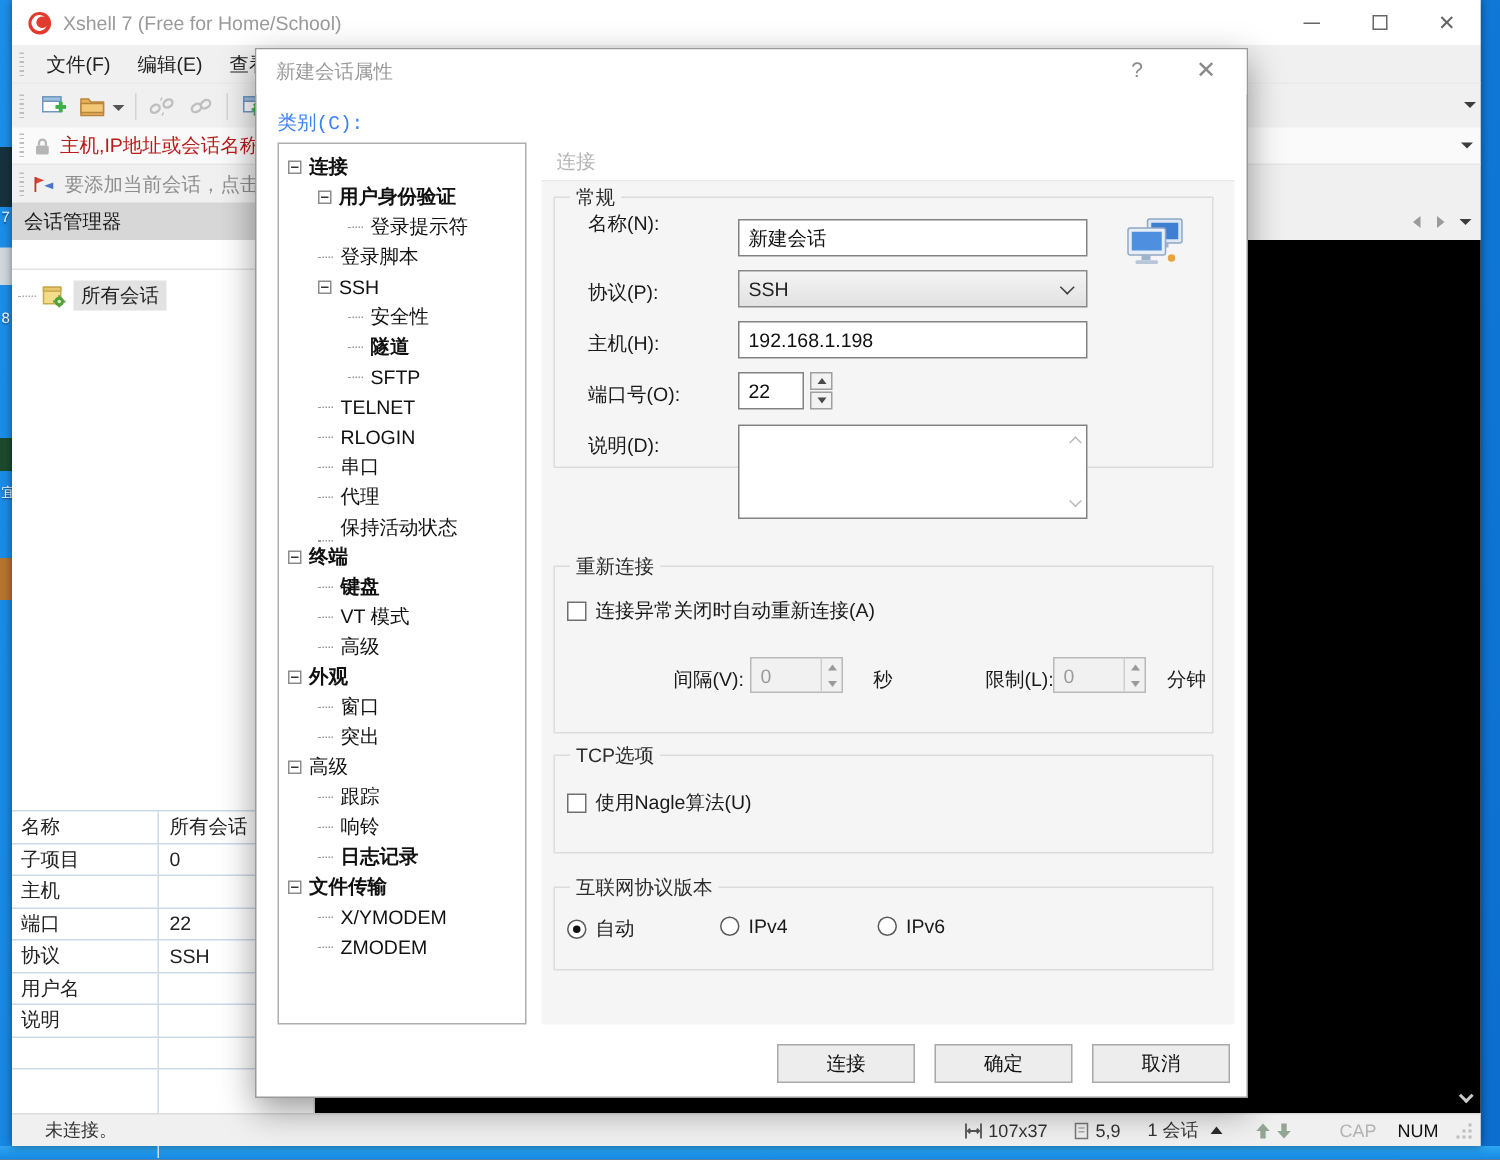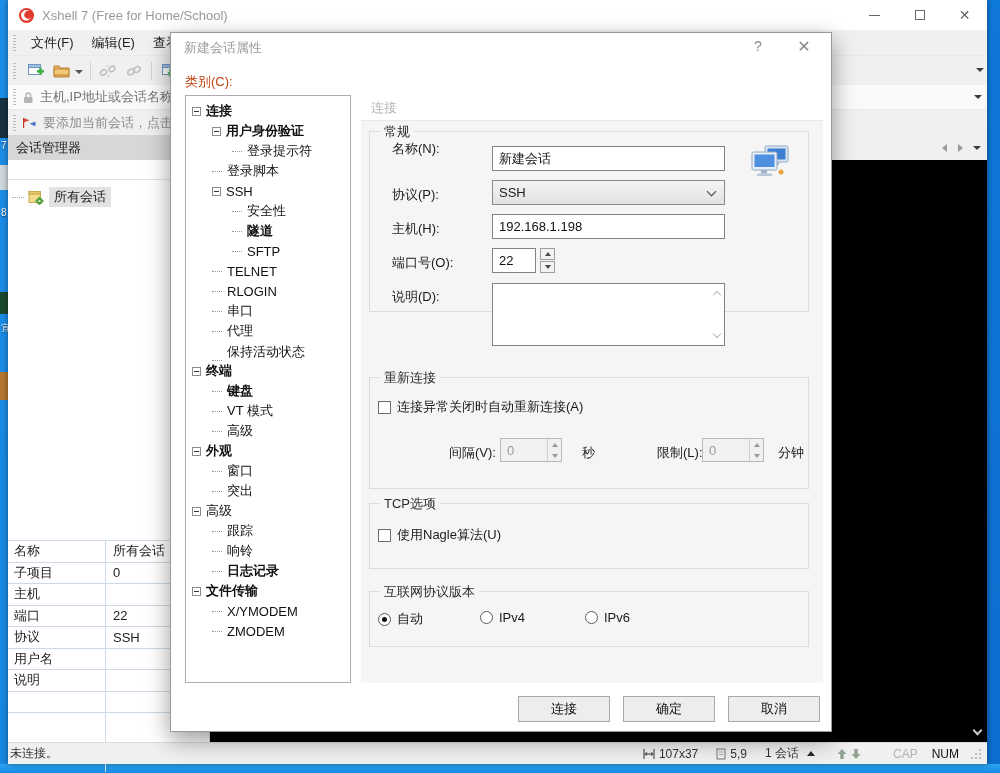--- a/index.html
+++ b/index.html
@@ -23,21 +23,21 @@
   .wclose{font-size:14px;line-height:1;}
   .menubar{position:absolute;left:0;top:30px;right:0;height:26px;background:#f0f0f0;display:flex;align-items:center;border-bottom:1px solid #eaeaea;}
   .grip{width:3px;height:16px;margin:0 6px 0 5px;background-image:repeating-linear-gradient(#bdbdbd 0 1px,transparent 1px 3px);}
   .mitem{padding:0 9px;color:#222;}
   .toolbar{position:absolute;left:0;top:56px;right:0;height:29px;background:#f0f0f0;display:flex;align-items:center;}
   .tbtn{display:flex;align-items:center;justify-content:center;width:24px;height:24px;margin:0 1px;}
   .tsep{width:1px;height:18px;background:#d4d4d4;margin:0 4px;}
   .dd-arrow{width:0;height:0;border-left:4px solid transparent;border-right:4px solid transparent;border-top:4px solid #3c3c3c;}
   .tb-ovf{position:absolute;right:3px;top:12px;}
   .addrbar{position:absolute;left:0;top:85px;right:0;height:25px;background:#fafafa;border-bottom:1px solid #e6e6e6;display:flex;align-items:center;}
-  .addr-ph{color:#737373;margin-left:6px;}
+  .addr-ph{color:#b91c1c;margin-left:6px;}
   .ab-ovf{position:absolute;right:5px;top:10px;}
   .infobar{position:absolute;left:0;top:110px;right:0;height:25px;background:#f0f0f0;display:flex;align-items:center;}
   .info-txt{color:#8d8d8d;margin-left:6px;white-space:nowrap;}
   .subhead{position:absolute;left:0;top:135px;right:0;height:25px;background:#f0f0f0;}
   .smgr-head{position:absolute;left:0;top:0;width:202px;height:28px;background:#d7d7d7;color:#1a1a1a;line-height:25px;padding-left:8px;}
   .tab-arr{position:absolute;top:9px;width:0;height:0;}
   .tab-prev{right:40px;border-top:4px solid transparent;border-bottom:4px solid transparent;border-right:5px solid #9a9a9a;}
   .tab-next{right:24px;border-top:4px solid transparent;border-bottom:4px solid transparent;border-left:5px solid #9a9a9a;}
   .tab-ovf{position:absolute;right:6px;top:11px;}
   .leftpanel{position:absolute;left:0;top:160px;width:202px;bottom:22px;background:#fff;border-right:1px solid #dcdcdc;}
@@ -46,38 +46,38 @@
   .tr-dots{width:12px;height:1px;border-top:1px dotted #aaa;margin-right:3px;}
   .troot-label{background:#e2e2e2;padding:1px 5px;margin-left:5px;}
   .ptable{position:absolute;left:0;right:0;top:380px;height:232px;border-top:1px solid #ccd9e6;}
   .ptable::after{content:"";position:absolute;left:97px;top:0;bottom:0;width:1px;background:#ccd9e6;}
   .prow{height:21.5px;border-bottom:1px solid #ccd9e6;display:flex;align-items:center;}
   .plabel{width:97px;padding-left:6px;flex:0 0 auto;}
   .pvalue{padding-left:8px;}
   .terminal{position:absolute;left:202px;top:160px;right:0;bottom:22px;background:#000;}
   .term-chev{position:absolute;right:6px;bottom:8px;width:7px;height:7px;border-right:2px solid #c9c9c9;border-bottom:2px solid #c9c9c9;transform:rotate(45deg);}
   .statusbar{position:absolute;left:0;bottom:0;right:0;height:22px;background:#f0f0f0;border-top:1px solid #dcdcdc;display:flex;align-items:center;font-size:12px;color:#333;}
-  .sb-left{margin-left:2px;}
+  .sb-left{margin-left:22px;}
   .sb-right{margin-left:auto;display:flex;align-items:center;margin-right:6px;}
   .sb-item{display:flex;align-items:center;margin-right:18px;}
   .sb-item svg{margin-right:4px;}
   .sb-popup{width:0;height:0;border-left:4px solid transparent;border-right:4px solid transparent;border-bottom:5px solid #2b2b2b;margin-right:22px;}
   .sb-cap{color:#b3b3b3;margin-right:14px;}
   .sb-num{color:#111;margin-right:12px;}
   .sb-grip{width:10px;height:10px;position:relative;}
   .sb-grip::before{content:"";position:absolute;width:2px;height:2px;background:#bdbdbd;right:0;bottom:0;
     box-shadow:-4px 0 #bdbdbd,-8px 0 #bdbdbd,0 -4px #bdbdbd,-4px -4px #bdbdbd,0 -8px #bdbdbd;}
   
   .dialog{position:absolute;left:170px;top:32px;width:662px;height:700px;background:#fff;border:1px solid #999;
           box-shadow:0 8px 22px rgba(0,0,0,.4);z-index:10;}
   .dlg-title{position:absolute;left:0;top:0;right:0;height:30px;background:#fff;display:flex;align-items:center;}
   .dlg-title-text{margin-left:13px;color:#9a9a9a;}
   .dlg-help{position:absolute;right:62px;top:5px;width:22px;text-align:center;color:#8a8a8a;font-size:14px;}
   .dlg-close{position:absolute;right:16px;top:4px;width:22px;text-align:center;color:#8a8a8a;font-size:16px;}
-  .dlg-cat{position:absolute;left:14px;top:40px;color:#c2410c;}
+  .dlg-cat{position:absolute;left:14px;top:40px;color:#3b82f6;font-family:Liberation Mono, monospace;}
   .dlg-tree{position:absolute;left:14px;top:62px;width:166px;height:588px;border:1px solid #aeaeae;background:#fff;padding-top:5px;overflow:hidden;}
   .titem{height:20px;display:flex;align-items:center;white-space:nowrap;color:#111;}
   .titem .tw{flex:0 0 auto;margin-right:5px;}
   .titem.expand .tw{width:9px;height:9px;border:1px solid #8c8c8c;background:#fff;position:relative;}
   .titem.expand .tw::after{content:"";position:absolute;left:1px;right:1px;top:3px;height:1px;background:#333;}
   .titem.leaf .tw{width:10px;height:0;border-top:1px dotted #9a9a9a;}
   .bold{font-weight:bold;}
   .dlg-panel{position:absolute;left:190px;top:62px;width:462px;height:588px;background:#f5f5f5;}
   .panel-head{position:absolute;left:0;top:0;right:0;height:26px;background:#fff;border-bottom:1px solid #e8e8e8;
               color:#b5b5b5;line-height:26px;padding-left:10px;}

